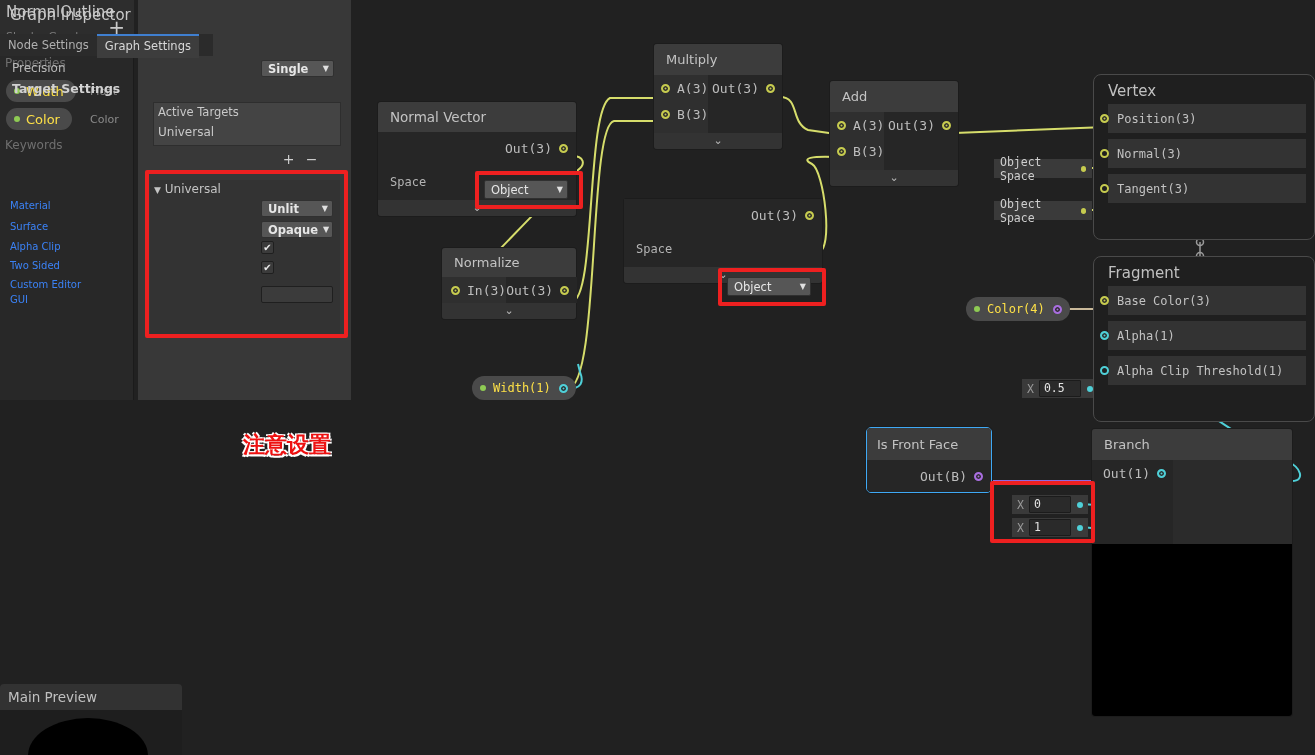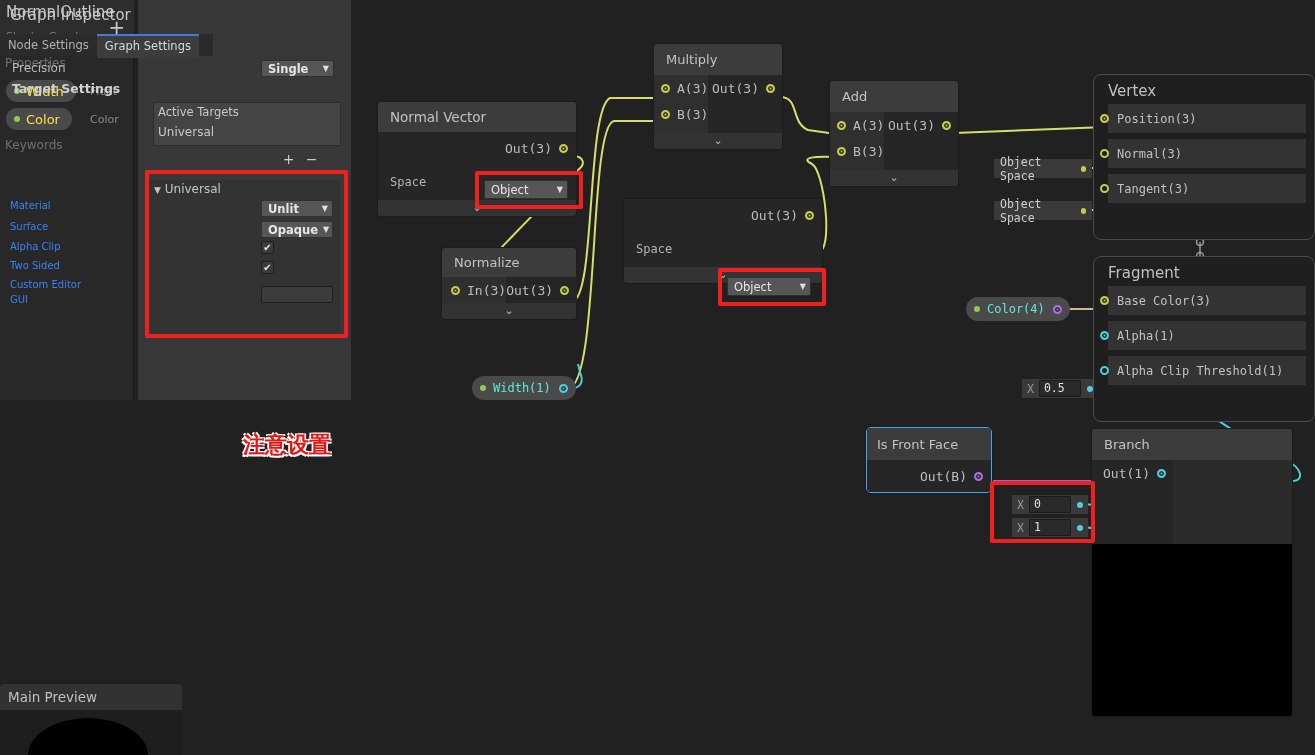--- a/index.html
+++ b/index.html
@@ -88,21 +88,21 @@
   .out-col{background:#262626;}
 
   
   .stack{background:#1f1f1f;border:1px solid #4a4a4a;border-radius:8px;}
   .stack-title{font-size:15px;color:#c0c0c0;padding:7px 0 4px 14px;}
   .stack-item{height:29px;background:#333;margin:0 8px 6px 14px;display:flex;align-items:center;
               font-size:12px;color:#c2c2c2;font-family:"DejaVu Sans Mono","Liberation Mono",monospace;}
 
   
   .token{height:24px;border-radius:12px;background:#4a4a4a;display:flex;align-items:center;
-         padding:0 8px;font-size:12px;color:#5eead4;font-family:"DejaVu Sans Mono","Liberation Mono",monospace;}
+         padding:0 8px;font-size:12px;color:#fde047;font-family:"DejaVu Sans Mono","Liberation Mono",monospace;}
   .token .dot{width:6px;height:6px;border-radius:50%;background:#8fcb54;margin-right:7px;}
 
   
   .chip{height:19px;background:#3a3a3a;display:flex;align-items:center;padding:0 5px;
         font-size:11.5px;color:#cfcfcf;font-family:"DejaVu Sans Mono","Liberation Mono",monospace;}
   .chip .x{color:#9a9a9a;margin-right:5px;}
   .chip .val{background:#2a2a2a;border:1px solid #1b1b1b;border-radius:1px;min-width:32px;
              padding:0 4px;height:15px;line-height:15px;color:#e2e2e2;cursor:text;}
   .chip .minidot{width:6px;height:6px;border-radius:50%;background:#4fd0d8;margin-left:6px;}
   .space-chip{height:19px;background:#3a3a3a;display:flex;align-items:center;padding:0 6px;

